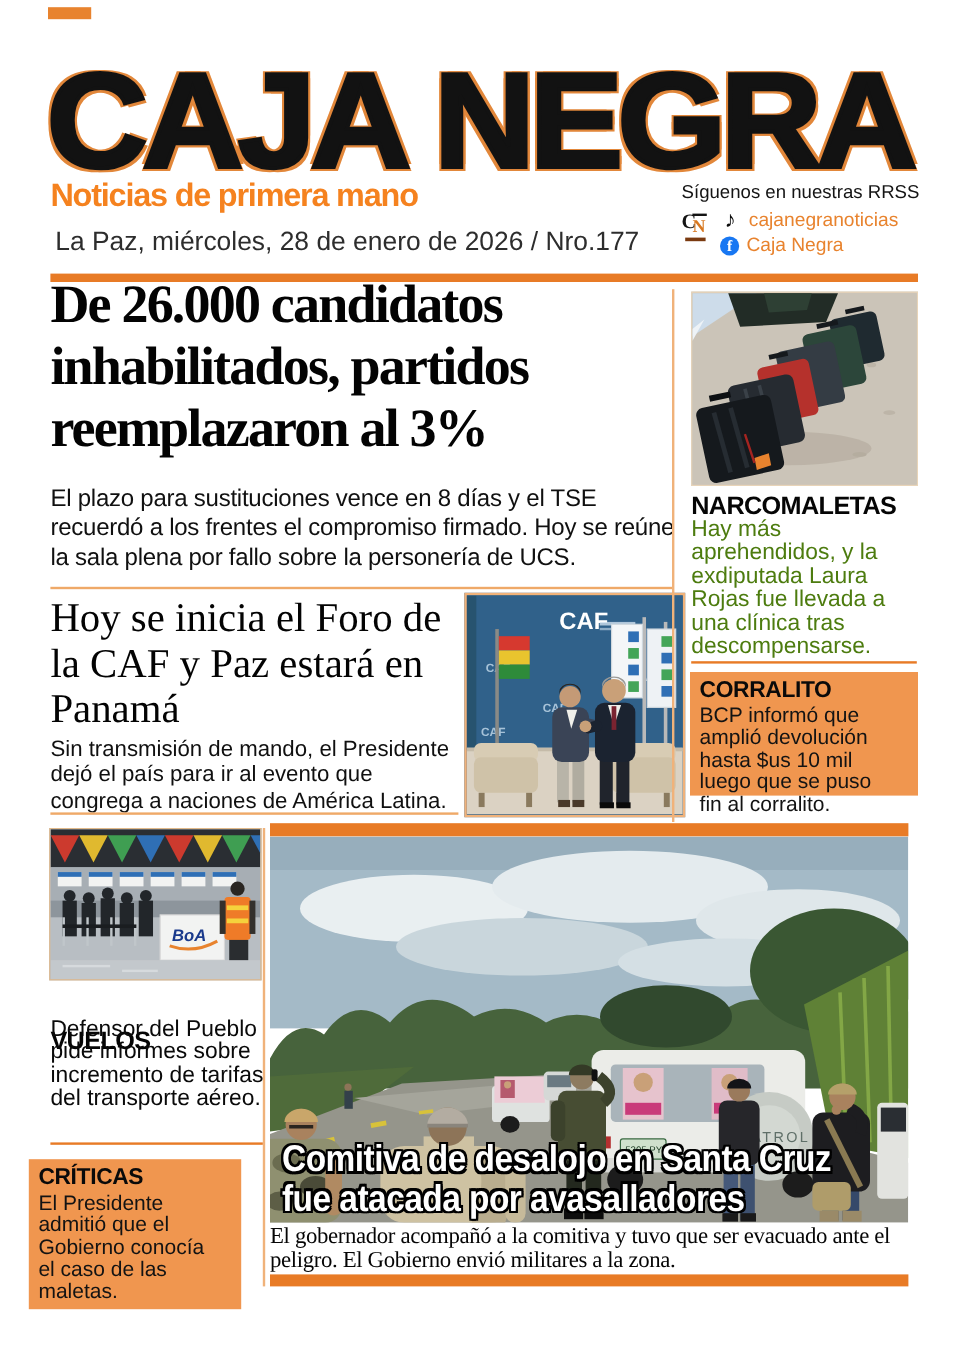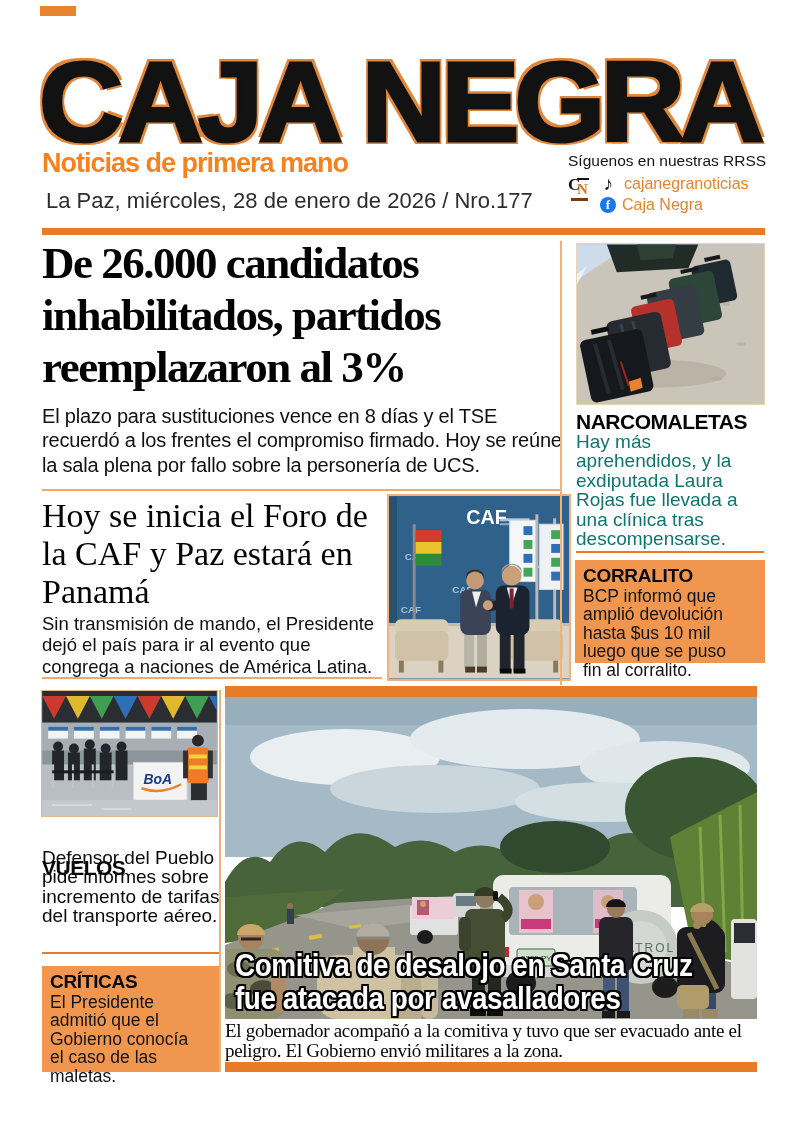--- a/index.html
+++ b/index.html
@@ -44,21 +44,21 @@
   .rule-light-2 { position:absolute; left:42px; top:677px; width:340px; height:2px; background:#efa968; }
   .vdiv-1 { position:absolute; left:560px; top:241px; width:2px; height:444px; background:#f0b27a; }
   .vdiv-2 { position:absolute; left:219px; top:690px; width:2px; height:382px; background:#f0b27a; }
   .sb-rule-1 { position:absolute; left:576px; top:551px; width:188px; height:2px; background:#e87b26; }
   .col-rule-1 { position:absolute; left:42px; top:952px; width:177px; height:2px; background:#e87b26; }
   .bar-photo-top { position:absolute; left:225px; top:686px; width:532px; height:11px; background:#e87b26; }
   .bar-photo-bottom { position:absolute; left:225px; top:1062px; width:532px; height:10px; background:#e87b26; }
 
   
   .lead-headline {
-    position:absolute; left:42px; top:238px; width:524px;
+    position:absolute; left:42px; top:228px; width:524px;
     font-family:"Liberation Serif",serif; font-weight:bold; font-size:45px;
     line-height:1.15; letter-spacing:-1.5px; color:#030303;
   }
   .lead-standfirst {
     position:absolute; left:42px; top:404px; width:524px;
     font-size:20px; line-height:1.22; letter-spacing:-0.2px; color:#101010;
   }
 
   
   .caf-headline {
@@ -73,34 +73,34 @@
     border:2px solid #f0b27a; background:#30618a; }
   .caf-photo svg { display:block; width:100%; height:100%; }
 
   
   .narco-photo { position:absolute; left:576px; top:243px; width:189px; height:162px;
     border:1px solid #e8d4b8; background:#cbc4b8; }
   .narco-photo svg { display:block; width:100%; height:100%; }
   .sb-heading { font-weight:bold; font-size:21px; letter-spacing:-0.5px; color:#050505; }
   .narco-heading { position:absolute; left:576px; top:410px; }
   .narco-text { position:absolute; left:576px; top:432px; width:189px;
-    font-size:19px; line-height:1.02; color:#0f766e; }
+    font-size:19px; line-height:1.02; color:#4d7c0f; }
   .orange-box { background:#f0964f; color:#131313; padding:5px 20px 6px 8px; }
   .corralito-box { position:absolute; left:575px; top:560px; width:190px; height:103px; }
   .box-heading { font-weight:bold; font-size:19px; letter-spacing:-0.3px; color:#0a0a0a; }
   .box-text { font-size:17.5px; line-height:1.05; }
 
   
   .vuelos-photo { position:absolute; left:41px; top:690px; width:177px; height:127px;
     border:1px solid #e0b98a; background:#b8bec3; }
   .vuelos-photo svg { display:block; width:100%; height:100%; }
   .vuelos-heading { position:absolute; left:42px; top:826px;margin-top:30px; }
   .vuelos-text { position:absolute; left:42px; top:848px; width:178px;
     font-size:19px; line-height:1.02; color:#0a0a0a; }
-  .criticas-box { position:absolute; left:42px; top:966px; width:177px; height:106px; }
+  .criticas-box { position:absolute; left:24px; top:966px; width:177px; height:125px; }
 
   
   .big-photo { position:absolute; left:225px; top:697px; width:532px; height:322px; overflow:hidden; }
   .big-photo svg { display:block; width:100%; height:100%; }
   .photo-headline { position:absolute; left:10px; top:253px; transform:scaleX(0.9); transform-origin:left top; }
   .photo-headline div {
     font-weight:bold; font-size:31px; line-height:1.06; letter-spacing:-0.5px;
     color:#ffffff; white-space:nowrap;
     text-shadow:-2px -2px 0 #000, 2px -2px 0 #000, -2px 2px 0 #000, 2px 2px 0 #000,
                  0 -2px 0 #000, 0 2px 0 #000, -2px 0 0 #000, 2px 0 0 #000;

